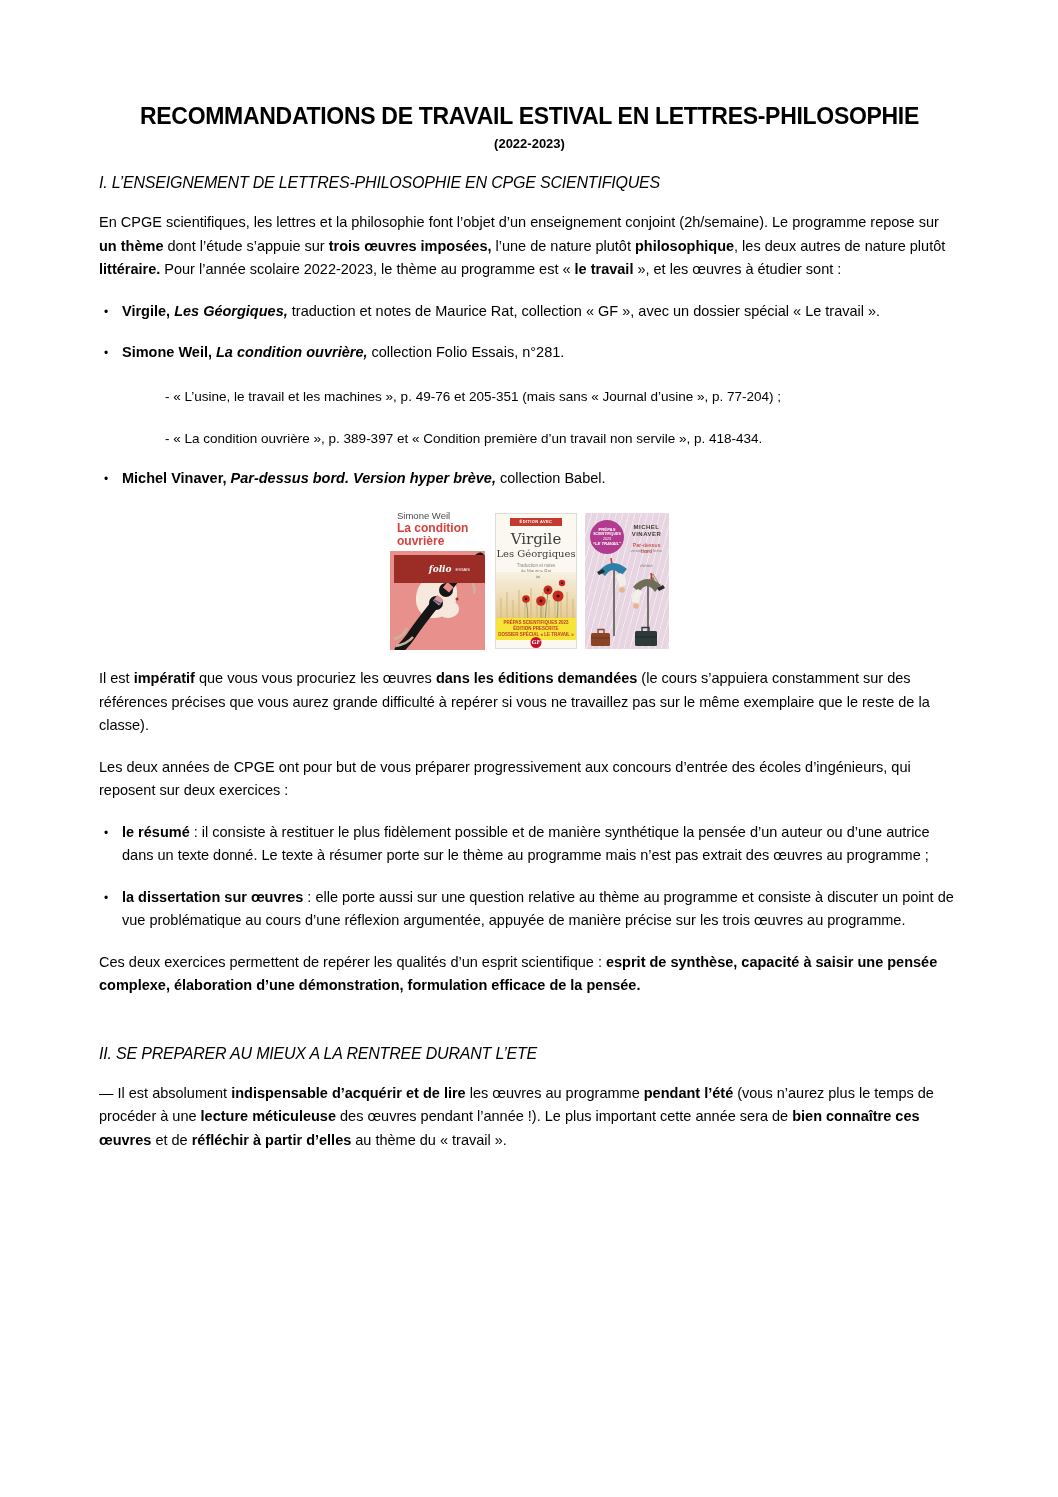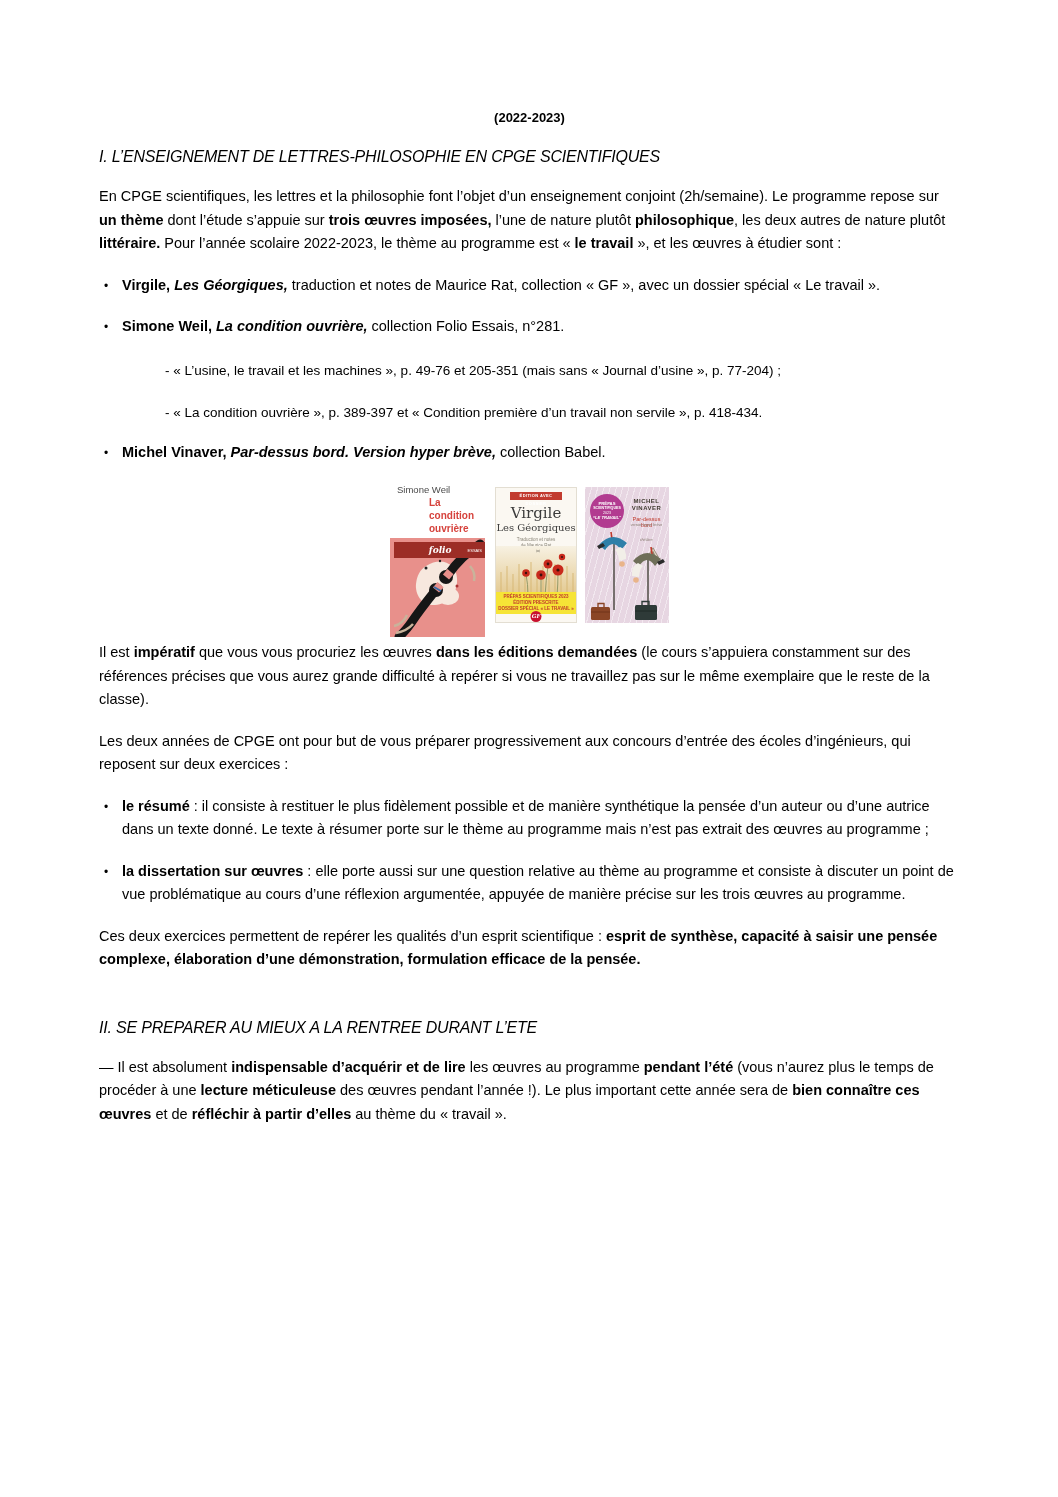--- a/index.html
+++ b/index.html
@@ -26,25 +26,25 @@
   .b { font-weight:bold; }
   .i { font-style:italic; }
 
   
   .covers-row { display:flex; justify-content:center; align-items:flex-start; margin:16px 0 10px 0; height:143px; }
   .cover { flex:none; position:relative; }
 
   
   .cover-weil { width:95px; height:143px; background:#fff; margin-right:10px; }
   .weil-author { font-size:9.5px; color:#4a4a4a; padding:4px 0 0 7px; line-height:11px; }
-  .weil-title  { font-size:10px; font-weight:bold; color:var(--weil-title); line-height:13px; padding:1px 0 0 7px;margin-left:32px; }
+  .weil-title  { font-size:12px; font-weight:bold; color:var(--weil-title); line-height:13px; padding:1px 0 0 7px; }
   .weil-art { position:relative; width:95px; height:99px; margin-top:3px; background:var(--weil-bg); overflow:hidden; }
   .weil-art svg { position:absolute; inset:0; }
-  .folio-band { position:absolute; top:4px; left:4px; right:0; height:16px; background:var(--folio-band);
-    color:#fff; display:flex; align-items:center; justify-content:flex-end; padding-right:3px; gap:16px; }
+  .folio-band { position:absolute; top:4px; left:4px; right:0; height:28px; background:var(--folio-band);
+    color:#fff; display:flex; align-items:center; justify-content:flex-end; padding-right:15px; gap:4px; }
   .folio-word { font-family:"DejaVu Serif", serif; font-style:italic; font-weight:bold; font-size:9px; line-height:10px; }
   .folio-sub  { font-size:4px; line-height:5px; text-transform:uppercase; }
 
   
   .cover-virgile { width:82px; height:136px; margin-top:7px; background:#fbf8f2; border:1px solid #e3ded2; margin-right:8px; overflow:hidden; }
   .v-band { position:absolute; top:4px; left:18%; width:64%; height:8px; background:var(--virgile-band);
     color:#fff; font-size:4px; line-height:8px; text-align:center; letter-spacing:0.4px; font-weight:bold; }
   .v-author { margin-top:17px; text-align:center; font-family:"DejaVu Serif", serif; font-size:15px; line-height:17px; color:#3c3c3c; }
   .v-title  { text-align:center; font-family:"DejaVu Serif", serif; font-size:10px; line-height:12px; color:#3c3c3c; }
   .v-note   { margin-top:3px; text-align:center; font-size:4.5px; line-height:5.5px; color:#8a8578; }
@@ -74,20 +74,21 @@
   .vin-genre { position:absolute; top:50px; left:42px; right:3px; text-align:center; font-size:4px;
     line-height:5px; color:#8a7d72; font-style:italic; }
   .babel-logo { position:absolute; top:60px; left:62px; }
   .vin-art { position:absolute; left:0; right:0; bottom:0; height:95px; }
 </style>
 </head>
 <body>
 
 <div class="page">
   <div class="content">
+      <div class="blk title"><span class="b">RECOMMANDATIONS DE TRAVAIL ESTIVAL EN LETTRES-PHILOSOPHIE</span></div>
       <div class="blk subtitle"><span class="b">(2022-2023)</span></div>
       <div class="blk heading"><span>I. L’ENSEIGNEMENT DE LETTRES-PHILOSOPHIE EN CPGE SCIENTIFIQUES</span></div>
       <div class="blk para"><span>En CPGE scientifiques, les lettres et la philosophie font l’objet d’un enseignement conjoint (2h/semaine). Le programme repose sur </span><span class="b">un thème</span><span> dont l’étude s’appuie sur </span><span class="b">trois œuvres imposées,</span><span> l’une de nature plutôt </span><span class="b">philosophique</span><span>, les deux autres de nature plutôt </span><span class="b">littéraire.</span><span> Pour l’année scolaire 2022-2023, le thème au programme est « </span><span class="b">le travail</span><span> », et les œuvres à étudier sont :</span></div>
       <div class="blk bullet"><span class="b">Virgile, </span><span class="b i">Les Géorgiques, </span><span>traduction et notes de Maurice Rat, collection « GF », avec un dossier spécial « Le travail ».</span></div>
       <div class="blk bullet"><span class="b">Simone Weil, </span><span class="b i">La condition ouvrière, </span><span>collection Folio Essais, n°281.</span></div>
       <div class="blk subbullet"><span>- « L’usine, le travail et les machines », p. 49-76 et 205-351 (mais sans « Journal d’usine », p. 77-204) ;</span></div>
       <div class="blk subbullet"><span>- « La condition ouvrière », p. 389-397 et « Condition première d’un travail non servile », p. 418-434.</span></div>
       <div class="blk bullet"><span class="b">Michel Vinaver, </span><span class="b i">Par-dessus bord. Version hyper brève, </span><span>collection Babel.</span></div>
       <div class="covers-row">
 

